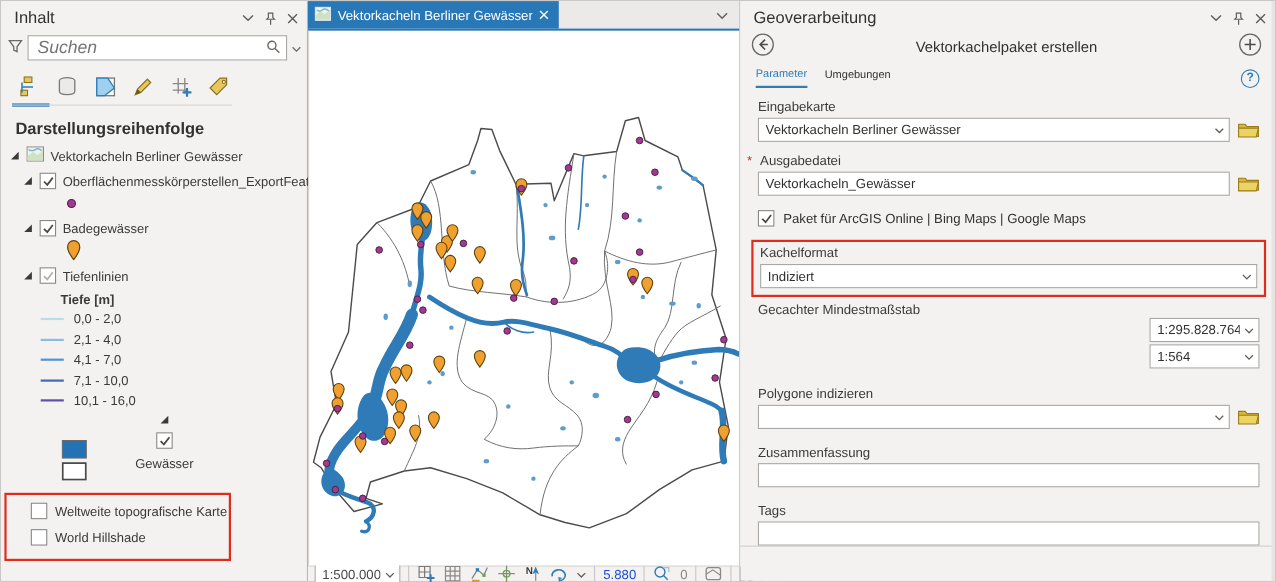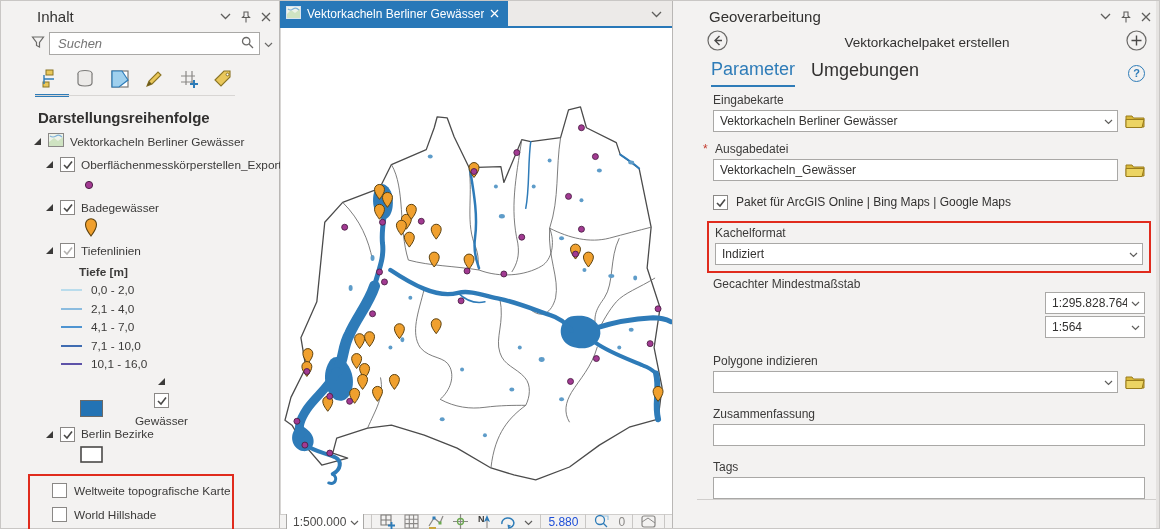--- a/index.html
+++ b/index.html
@@ -2,40 +2,40 @@
 <html><head>
 <meta charset="utf-8">
 <style>
   * { margin:0; padding:0; box-sizing:border-box; }
   html,body { width:1160px; height:529px; overflow:hidden; }
   body { font-family:"Liberation Sans", sans-serif; font-size:12px; color:#323130; background:#e8e6e4; }
 
   .app { display:flex; width:1160px; height:529px; border:1px solid #c9c7c5; background:#f3f2f1; }
 
   
-  .panel { background:#f3f2f1; position:relative;padding-left:24px; }
+  .panel { background:#f3f2f1; position:relative; }
   .panel-header { display:flex; align-items:center; padding:7px 8px 2px 12px; }
   .panel-title { font-size:15px; color:#323130; flex:1; }
   .win-icons { display:flex; align-items:center; gap:10px; color:#5f5e5c; }
   .win-icons svg { display:block; }
   .combo { background:#fff; border:1px solid #a9a8a6; height:22px; display:flex; align-items:center; padding:0 4px 0 6px; }
   .combo .combo-text { flex:1; white-space:nowrap; overflow:hidden; }
   .combo .chev { flex:none; margin-left:4px; }
   .txt-input { background:#fff; border:1px solid #a9a8a6; height:22px; width:100%; padding:0 6px; font-family:"Liberation Sans",sans-serif; font-size:12px; color:#323130; }
   .chk { width:15px; height:15px; background:#fff; border:1px solid #8a8886; flex:none; position:relative; }
   .chk svg { position:absolute; left:1px; top:1px; display:none; }
   .chk.checked svg { display:block; }
   .chk.gray svg { display:block; } .chk.gray svg path { stroke:#b3b1af; }
   .red-box { border:2px solid #e02b1d; }
 
   
   .contents-panel { width:279px; flex:none; border-right:1px solid #b9b7b5; display:flex; flex-direction:column; }
   .search-row { display:flex; align-items:center; margin:5px 6px 0 6px; gap:4px; }
   .search-box { flex:1; display:flex; align-items:center; background:#fff; border:1px solid #a9a8a6; height:23px; padding:0 5px 0 8px; }
-  .search-box input { border:0; outline:none; flex:1; font-family:"Liberation Sans",sans-serif; font-style:italic; font-size:13px; color:#3b82f6; background:transparent; min-width:0; }
+  .search-box input { border:0; outline:none; flex:1; font-family:"Liberation Sans",sans-serif; font-style:italic; font-size:16px; color:#3b82f6; background:transparent; min-width:0; }
   .ct-toolbar { display:flex; gap:11px; margin:12px 8px 0 14px; padding-bottom:5px; position:relative; width:196px; }
   .ct-toolbar .tbi { width:24px; height:24px; display:flex; align-items:center; justify-content:center; }
   .ct-toolbar::after { content:""; position:absolute; left:-4px; right:0; bottom:0; height:1px; background:#d8d6d4; }
   .active-underline { position:absolute; left:-4px; bottom:-1px; width:34px; height:3px; background:#2e7cb8; }
   .section-title { font-weight:700; font-size:15px; margin:13px 0 4px 13px; }
   .tree { font-size:11.8px; color:#3b3a39; }
   .t-row { display:flex; align-items:center; height:23px; gap:6px; }
   .t-row .tw { width:10px; height:10px; flex:none; display:flex; align-items:center; justify-content:center; }
   .ind0 { padding-left:7px; } .ind1 { padding-left:19px; }
   .sym-row { height:20px; display:flex; align-items:center; padding-left:59px; }
@@ -57,21 +57,21 @@
   .map-statusbar .scale-combo { width:90px; }
   .sb-sep { width:1px; height:18px; background:#c9c7c5; flex:none; }
   .sb-ico { width:19px; height:19px; display:flex; align-items:center; justify-content:center; }
   .sb-val { font-size:12px; color:#1d4ed8; }
 
   
   .gp-panel { width:486px; flex:none; display:flex; flex-direction:column; }
   .gp-nav { display:flex; align-items:center; padding:3px 12px 2px 10px;gap:28px; }
   .gp-tool-title { flex:1; text-align:center; font-size:13.5px; color:#323130; }
   .gp-tabs { display:flex; align-items:center; padding:6px 14px 0 14px; gap:16px; height:28px; }
-  .gp-tab { font-size:18px; padding-bottom:5px; }
+  .gp-tab { font-size:10px; padding-bottom:5px; }
   .gp-tab.active { color:#2e7cb8; border-bottom:2px solid #2e7cb8; }
   .gp-tabs .spacer { flex:1; }
   .gp-body { flex:1; padding:8px 14px 0 16px; position:relative; }
   .f-label { font-size:12px; color:#3b3a39; height:16px; display:flex; align-items:center; gap:4px; }
   .req { color:#c33b2e; margin-left:-10px; width:8px; display:inline-block; }
   .f-row { display:flex; align-items:center; gap:7px; margin-top:2px; }
   .f-row .grow { flex:1; min-width:0; }
   .folder-btn { flex:none; width:20px; height:16px; background:none; border:0; padding:0; cursor:pointer; }
   .chk-row { display:flex; align-items:center; gap:8px; margin-top:12px; height:18px; }
   .kachel-box { margin:10px -6px 0 -6px; padding:2px 6px 6px 6px; }
@@ -269,33 +269,20 @@
             </svg>
           </span>
         <span>Gewässer</span>
       </div>
       <div class="sym-row" style="padding-left:55px;">
         <span><svg width="23" height="17" viewBox="0 0 23 17">
               <rect x="0.5" y="0.5" width="22" height="16" fill="#2373b4" stroke="#6b6a68"></rect>
             </svg></span>
       </div>
 
-      <div class="t-row ind1" style="margin-top:3px;">
-        <span class="tw">
-            <svg width="9" height="9" viewBox="0 0 9 9">
-              <polygon points="8,1 8,8 1,8" fill="#3b3a39"></polygon>
-            </svg>
-          </span>
-        <span class="chk checked">
-            <svg width="12" height="12" viewBox="0 0 12 12">
-              <path d="M2,6 L5,9 L10,2.5" fill="none" stroke="#4a4948" stroke-width="1.6"></path>
-            </svg>
-          </span>
-        <span>Berlin Bezirke</span>
-      </div>
       <div class="sym-row" style="padding-left:55px;">
         <span><svg width="23" height="17" viewBox="0 0 23 17">
               <rect x="1" y="1" width="21" height="15" fill="#fff" stroke="#4a4948" stroke-width="1.6"></rect>
             </svg></span>
       </div>
 
       <div class="basemap-box red-box">
         <div class="basemap-row">
           <span class="chk"></span>
           <span>Weltweite topografische Karte</span>

